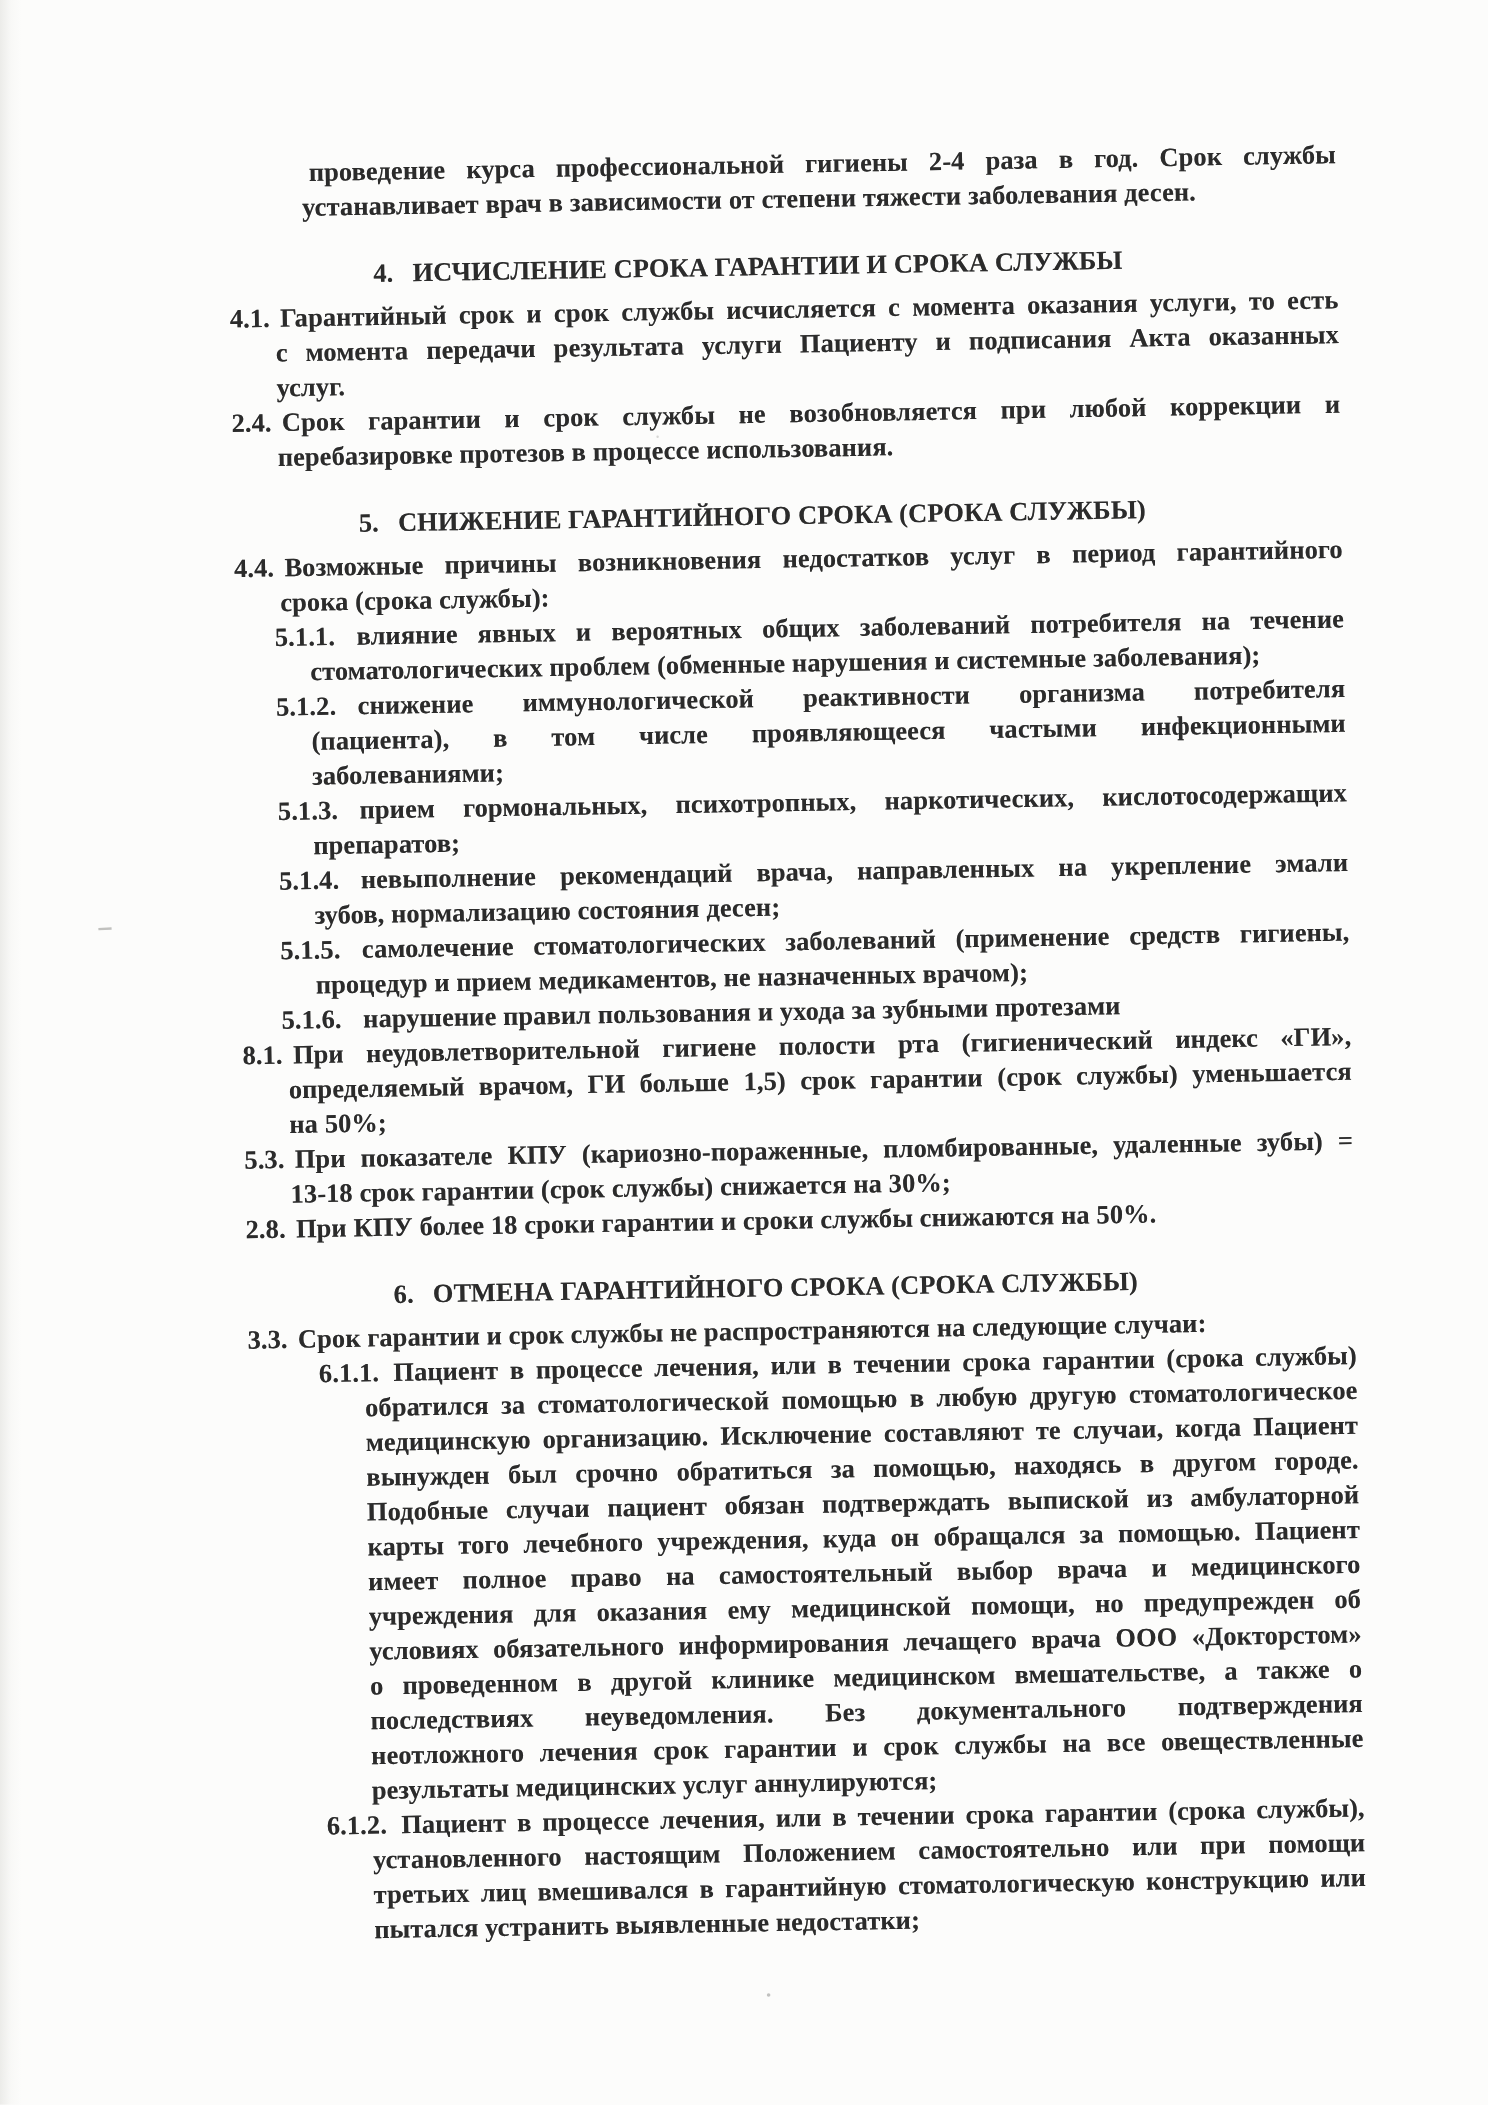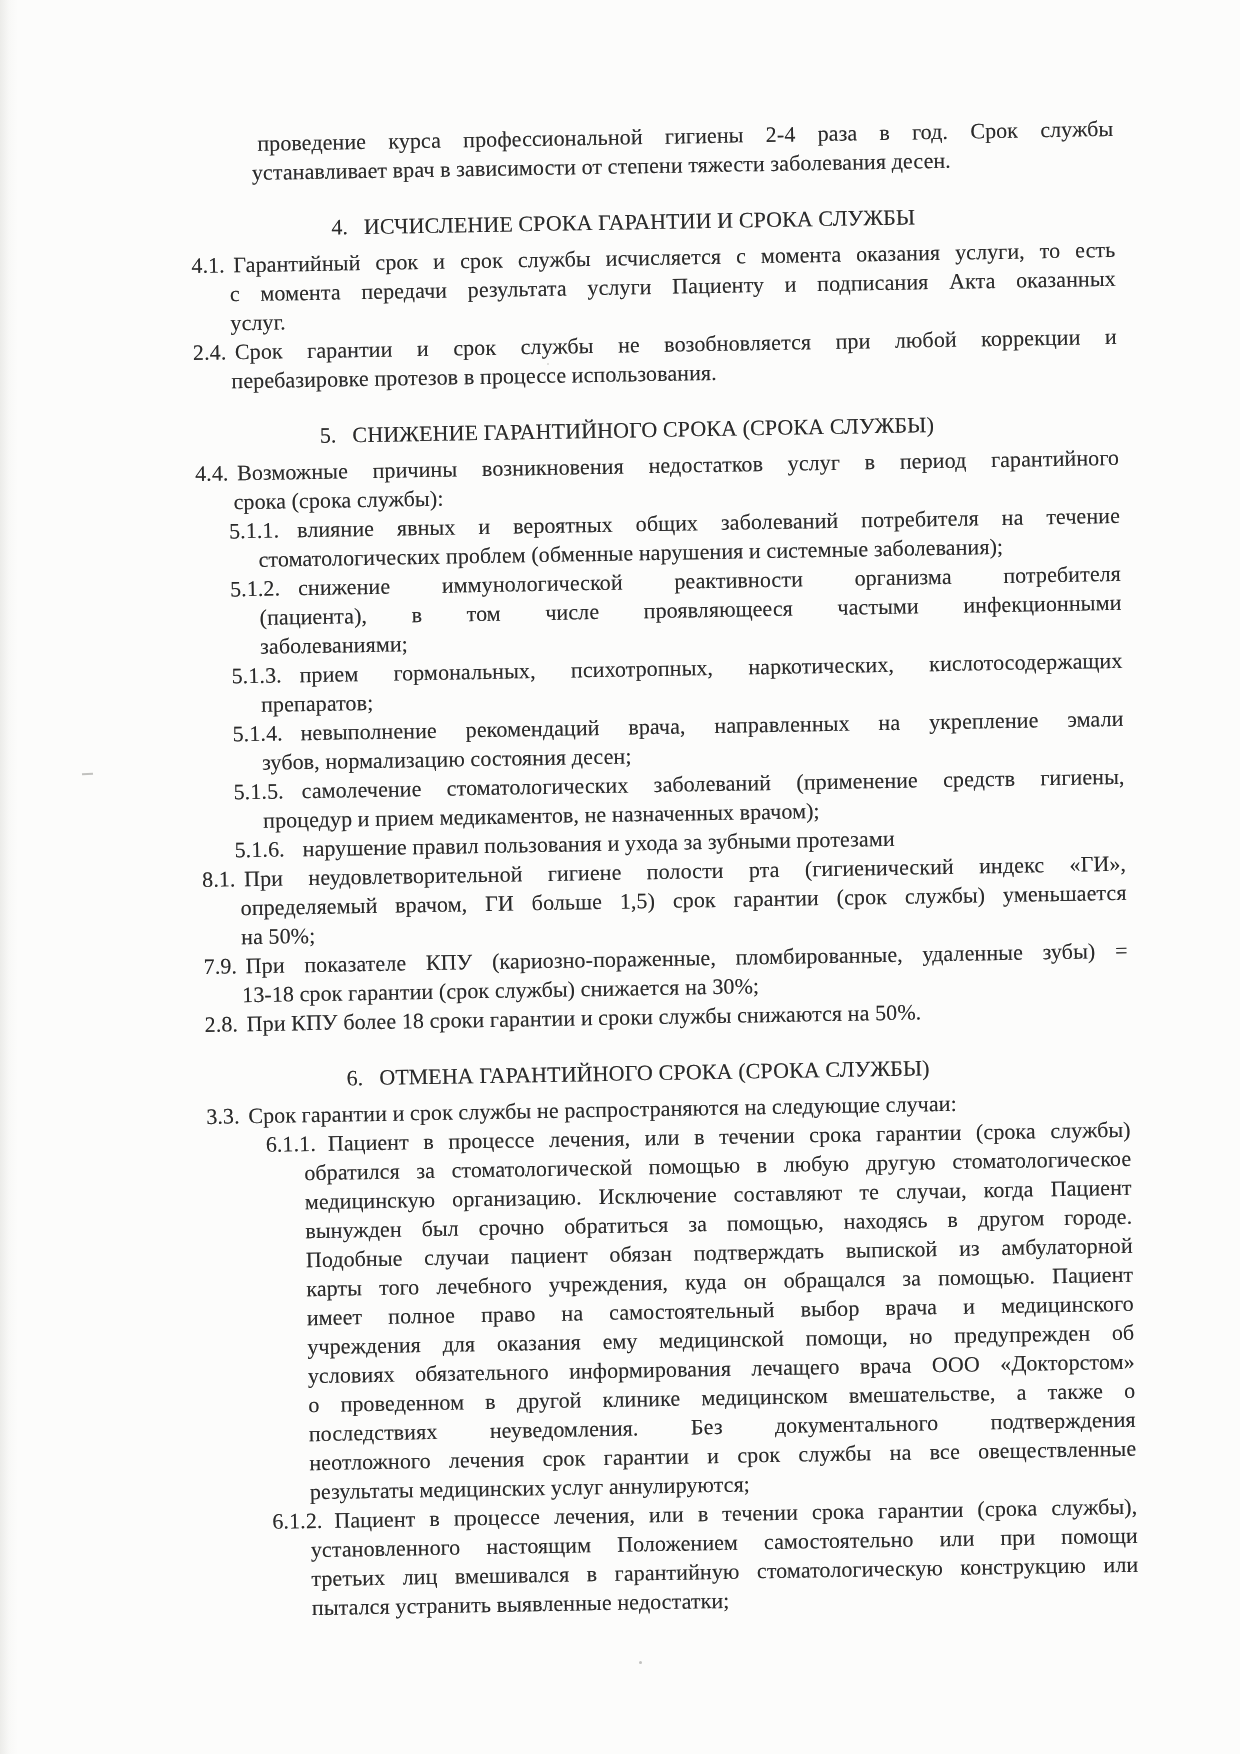--- a/index.html
+++ b/index.html
@@ -8,20 +8,21 @@
     background: #fcfcfb;
     position: relative;
     overflow: hidden;
     font-family: "Liberation Serif", "DejaVu Serif", serif;
   }
   .page {
     position: absolute; inset: 0;
     background:
       linear-gradient(to right, rgba(198,198,192,0.30) 0px, rgba(220,220,215,0.12) 9px, rgba(255,255,255,0) 18px),
       #fcfcfb;
+    font-weight: bold;
   }
   .content {
     position: absolute;
     left: 185px; top: 122px;
     width: 928px;
     color: #2b2b2b;
     font-size: 22px;
     line-height: 29px;
     letter-spacing: 0.1px;
     transform: rotate(-1deg);
@@ -145,21 +146,21 @@
       </div>
       <div class="item l1">
         <span class="num">8.1.</span>
         <div class="lines">
           <div class="line first just">При неудовлетворительной гигиене полости рта (гигиенический индекс «ГИ»,</div>
           <div class="line just">определяемый врачом, ГИ больше 1,5) срок гарантии (срок службы) уменьшается</div>
           <div class="line last">на 50%;</div>
         </div>
       </div>
       <div class="item l1">
-        <span class="num">7.9.</span>
+        <span class="num">5.3.</span>
         <div class="lines">
           <div class="line first just">При показателе КПУ (кариозно-пораженные, пломбированные, удаленные зубы) =</div>
           <div class="line last">13-18 срок гарантии (срок службы)  снижается на  30%;</div>
         </div>
       </div>
       <div class="item l1">
         <span class="num">2.8.</span>
         <div class="lines">
           <div class="line first last">При КПУ более 18  сроки гарантии и сроки службы снижаются на  50%.</div>
         </div>

